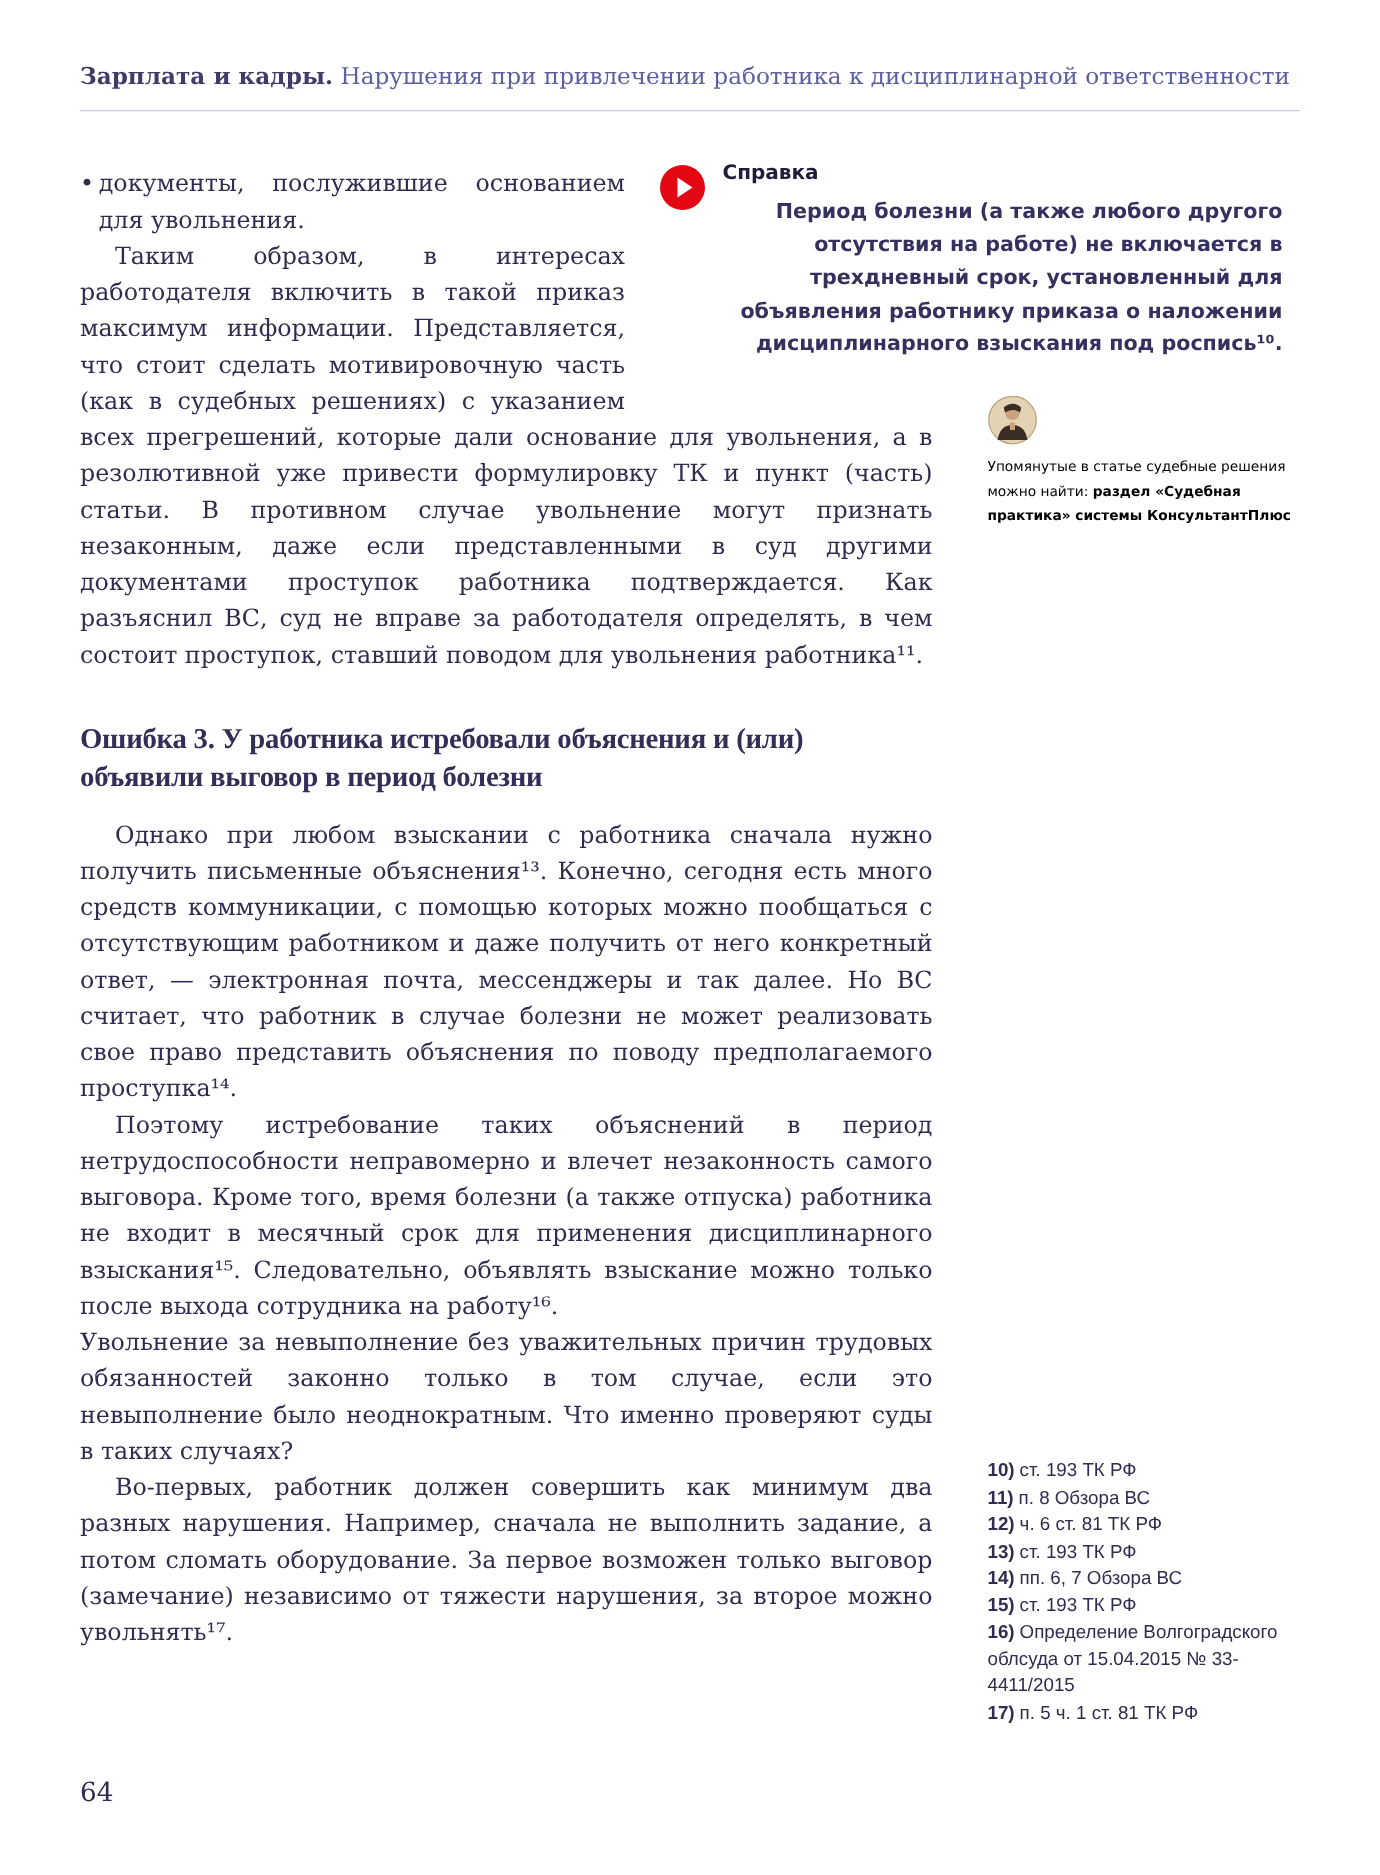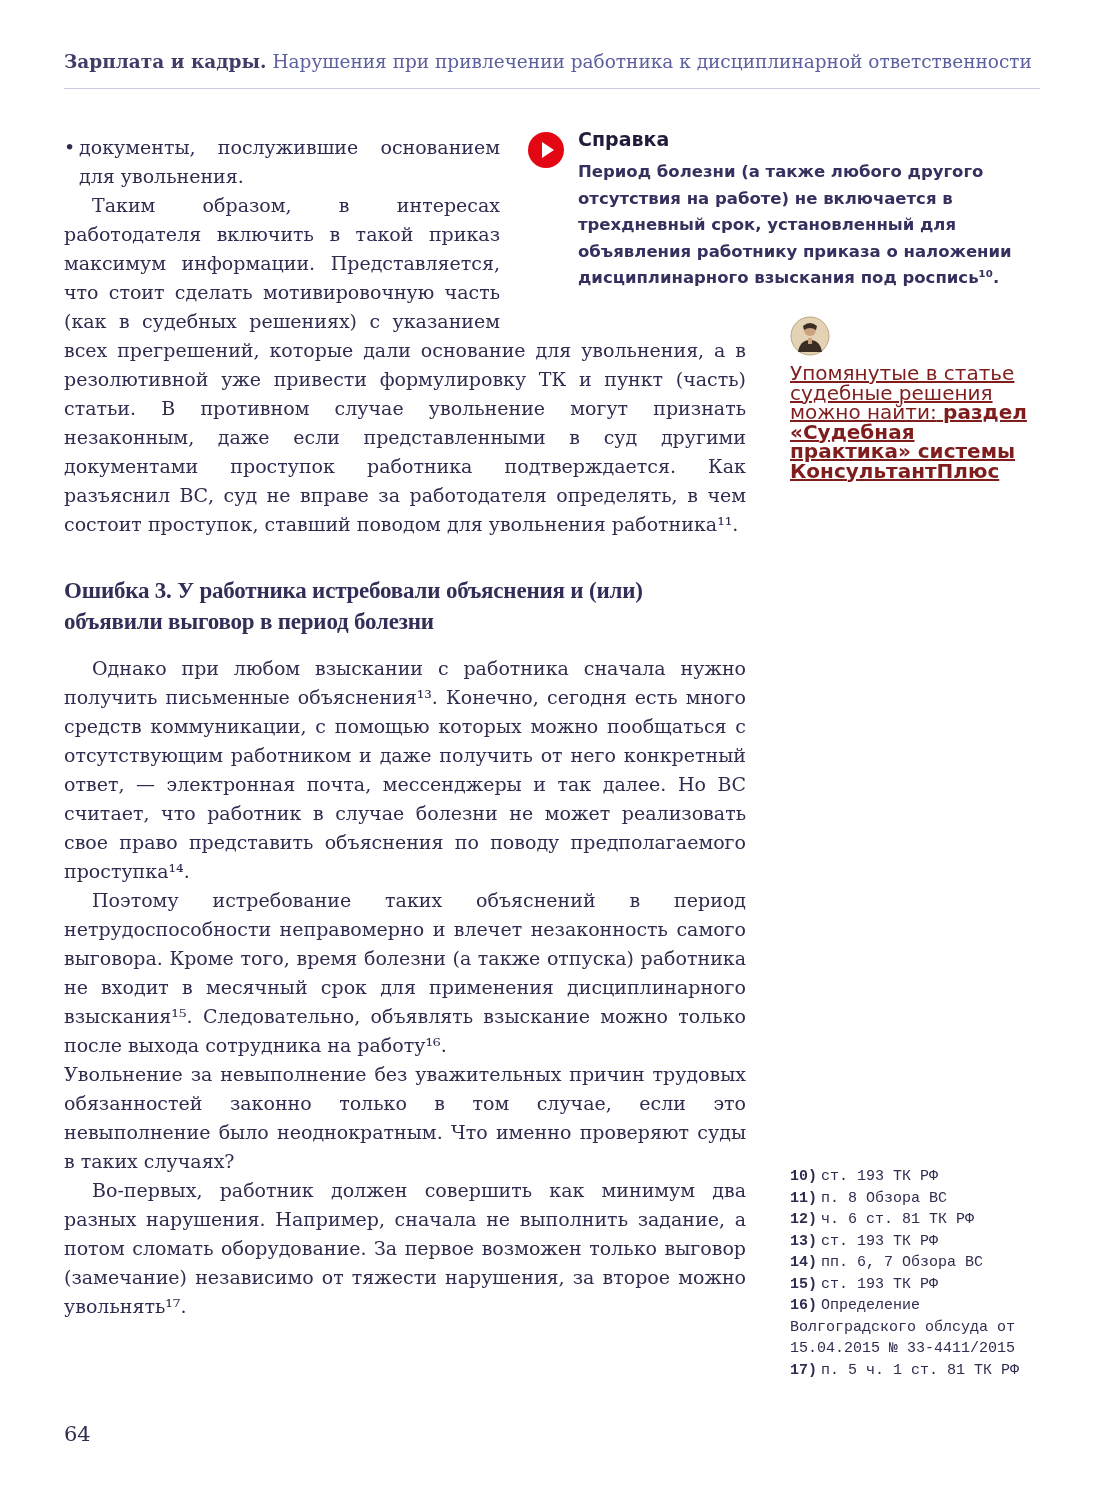--- a/index.html
+++ b/index.html
@@ -54,42 +54,41 @@
   }
   .play-tri {
     width:0; height:0;
     border-left:12px solid #ffffff;
     border-top:8px solid transparent;
     border-bottom:8px solid transparent;
     margin-left:3px;
   }
   .spravka-text { margin-left:58px; width:448px; font-family:"DejaVu Sans", sans-serif; }
   .spravka-title {
-    font-size:19px; font-weight:bold; color:#1f1d3a;
+    font-size:16px; font-weight:bold; color:#1f1d3a;
     margin-bottom:9px;
   }
   .spravka-body {
     font-size:16.5px; line-height:26.5px; font-weight:bold;
-    color:#34315f; text-align:left;
+    color:#34315f; text-align:right;
   }
 
   
   .consultant-note { position:absolute; left:790px; top:316px; width:252px; }
   .judge-icon { display:block; margin-bottom:8px; }
   .note-text {
     font-family:"DejaVu Sans", sans-serif;
-    font-size:20px; line-height:19.5px;
-    color:#7f1d1d;
-    text-decoration:underline;
+    font-size:11px; line-height:19.5px;
+    color:#000000;
   }
   .note-bold { font-weight:bold; }
 
   
   .footnotes { position:absolute; left:790px; top:1166px; width:252px;
-    font-family:Liberation Mono, monospace;
+    font-family:Liberation Sans, sans-serif;
     font-size:15px; line-height:21.5px; color:#2f2d4f; }
   .fn { margin-bottom:0; }
   .fn-num { font-weight:bold; margin-right:4px; }
 
   
   .page-number {
     position:absolute; left:64px; top:1422px;
     font-size:21px; color:#2f2d4f;
   }
 </style>

